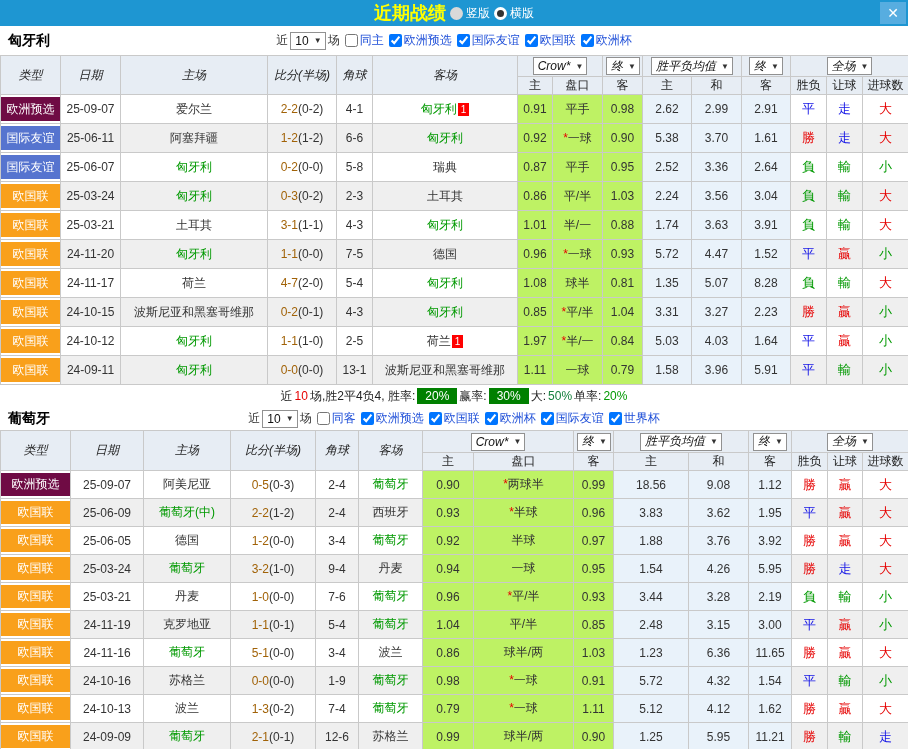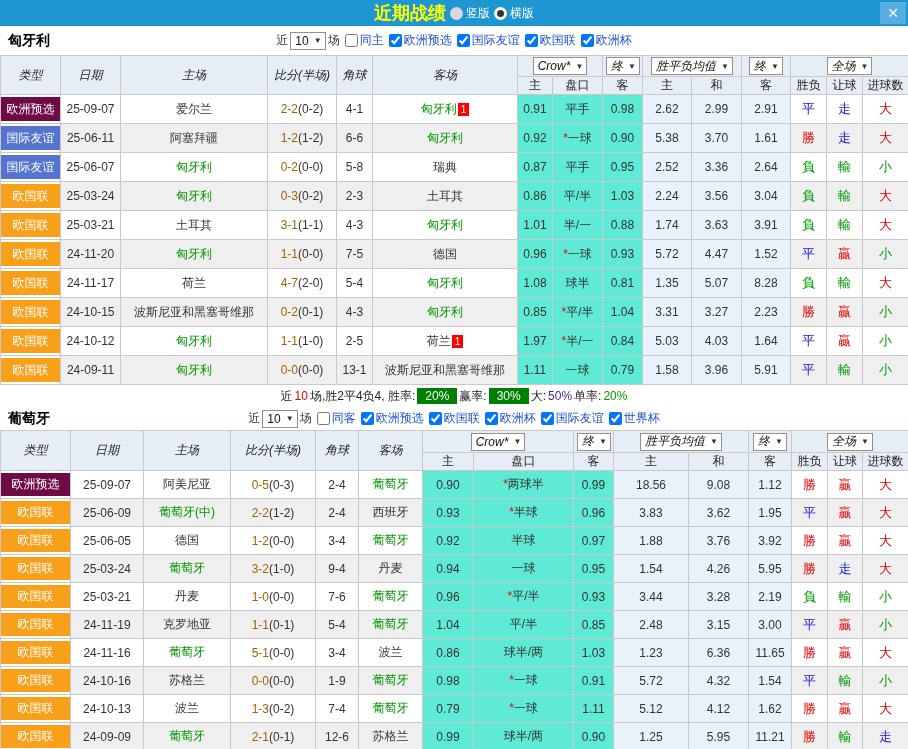--- a/index.html
+++ b/index.html
@@ -32,35 +32,35 @@
   .ddl .arrow { font-size:8px; margin-left:5px; color:#333; }
   
   table.grid { border-collapse:collapse; table-layout:fixed; width:908px; font-size:12px; }
   .grid th, .grid td { border:1px solid #c9c9c9; text-align:center; padding:0;
     overflow:hidden; white-space:nowrap; }
   .grid thead th, .grid thead td { background:#e7edf4; color:#222; font-weight:normal; }
   tr.ddl-row { height:21px;font-style:italic; } tr.lbl-row { height:17px; }
   .sec-1 tr.ddl-row { height:22px; } .sec-1 tr.lbl-row { height:18px; }
   .sec-0 tbody td { height:29px; } .sec-1 tbody td { height:28px; }
   tbody tr:nth-child(even) td { background:#efefef; }
-  tbody tr td.cream { background:#5eead4; }
+  tbody tr td.cream { background:#bef264; }
   tbody tr td.lblue { background:#e9f2fa; }
   td.type-cell { color:#fff; box-shadow:inset 0 2px 0 #fff, inset 0 -2px 0 #fff; }
   .green-team { color:#009900; }
   .score-ft { color:#a16207; }
   .half { color:#333; }
   .star { color:#e60000; }
   .badge1 { display:inline-block; background:#ff0000; color:#fff; font-size:10px;
     line-height:13px; height:13px; padding:0 3px; margin-left:1px; vertical-align:middle; }
   td.res { font-size:13px; }
   .c-red { color:#e60000; } .c-green { color:#009900; } .c-blue { color:#1414e6; }
   
   .summary { height:22px; display:flex; align-items:center; justify-content:center; font-size:12px; }
   .summary span { margin:0 1px; }
-  .sm-k { color:#222; } .sm-r { color:#e60000; } .sm-b { color:#4c1d95; } .sm-g { color:#009900; }
+  .sm-k { color:#222; } .sm-r { color:#e60000; } .sm-b { color:#15803d; } .sm-g { color:#009900; }
   .sm-gb { background:#008000; color:#fff; padding:1px 8px; margin:0 4px; }
 </style>
 </head>
 <body>
 
 <div class="titlebar">
   <span class="title">近期战绩</span>
   <span class="radio-group">
     <span class="radio"></span>
     <span>竖版</span>

